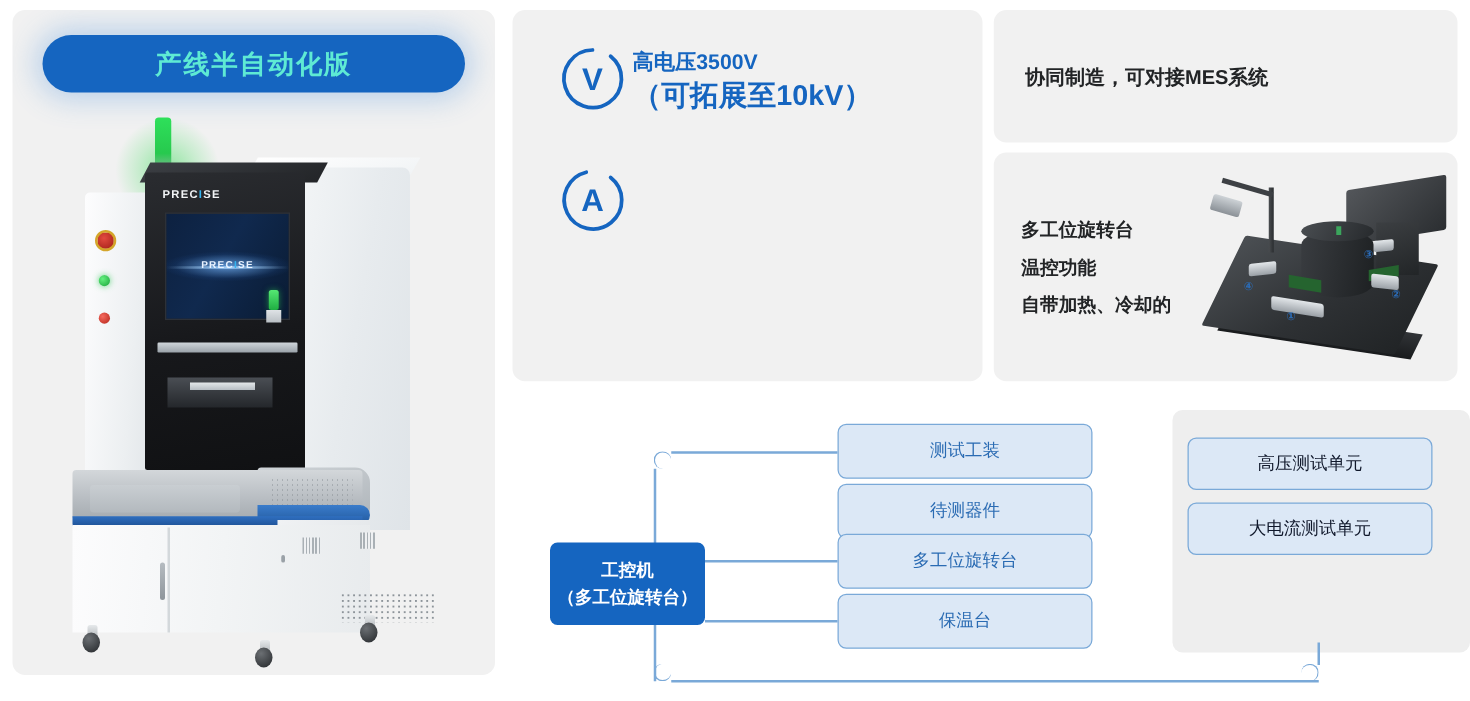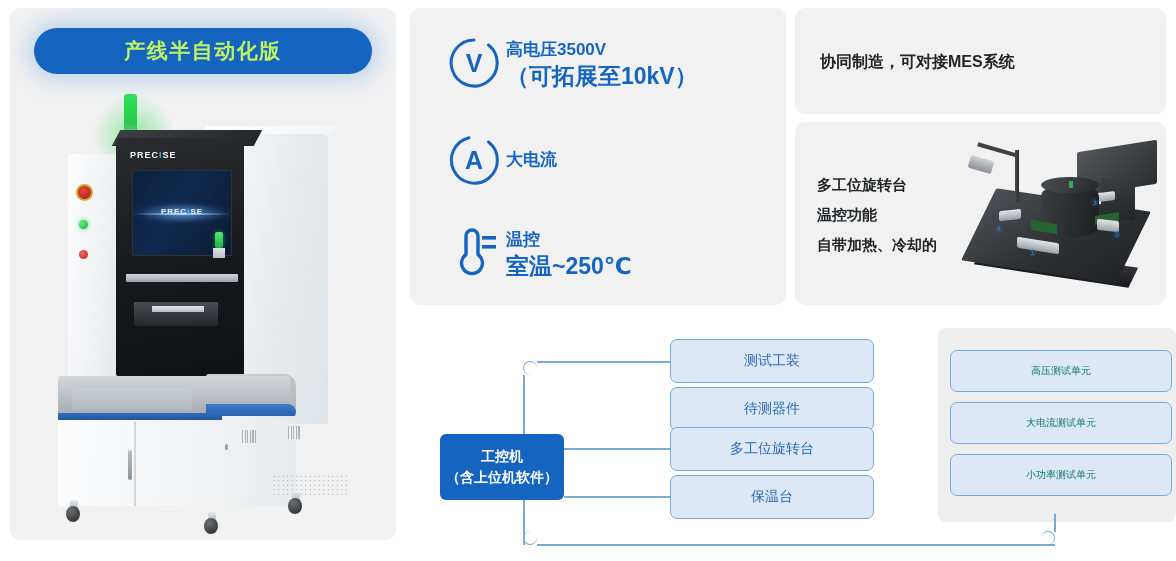--- a/index.html
+++ b/index.html
@@ -19,21 +19,21 @@
     overflow: hidden;
   }
   .title-pill {
     position: absolute; left: 24px; top: 20px;
     width: 338px; height: 46px;
     background: #1565c0; border-radius: 23px;
     display: flex; align-items: center; justify-content: center;
     box-shadow: 0 0 22px 6px rgba(66,140,220,0.30);
   }
   .title-pill span {
-    color: #bef264; font-size: 21px; font-weight: bold;
+    color: #5eead4; font-size: 21px; font-weight: bold;
     letter-spacing: 1.5px;
   }
 
   
   .machine { position: absolute; left: 0; top: 78px; width: 406px; height: 454px; }
 
   .tower-glow {
     position: absolute; left: 82px; top: 8px; width: 84px; height: 84px;
     background: radial-gradient(circle, rgba(60,220,90,0.55) 0%, rgba(60,220,90,0.22) 40%, rgba(60,220,90,0) 70%);
   }
@@ -291,24 +291,24 @@
     position: absolute; left: 250px; width: 204px; height: 44px;
     background: #dce8f6; border: 1.3px solid #7aa9d8; border-radius: 7px;
     display:flex; align-items:center; justify-content:center;
     color:#2a6bb3; font-size: 14px;
   }
   .unit-panel {
     position: absolute; left: 518px; top: 8px; width: 238px; height: 194px;
     background: #eeeeee; border-radius: 8px;
   }
   .unit-box {
-    position: absolute; left: 530px; width: 222px; height: 42px;
+    position: absolute; left: 530px; width: 196px; height: 42px;
     background: #dce8f6; border: 1.3px solid #7aa9d8; border-radius: 7px;
     display:flex; align-items:center; justify-content:center;
-    color:#0f766e; font-size: 10px;
+    color:#0f172a; font-size: 14px;
   }
   .wire { position: absolute; background: #7aa9d8; }
   .wire-v { width: 1.5px; }
   .wire-h { height: 1.5px; }
   .corner {
     position:absolute; border: 1.5px solid #7aa9d8; border-radius: 7px;
     width: 14px; height: 14px;
   }
 </style>
 </head>
@@ -396,37 +396,23 @@
     </div>
 
     <div class="spec-row" style="left:32px; top:125px;">
       <div class="sicon">
         <svg width="54" height="54" viewBox="0 0 54 54">
           <path d="M22 4.8 A23 23 0 1 0 41.5 9" fill="none" stroke="#1565c0" stroke-width="3" stroke-linecap="round"></path>
           <text x="27" y="36" text-anchor="middle" font-family="Liberation Sans, sans-serif" font-size="25" font-weight="bold" fill="#1565c0">A</text>
         </svg>
       </div>
       <div class="spec-text">
-        <div class="l1">大电流</div>
-      </div>
-    </div>
-
-    <div class="spec-row" style="left:32px; top:218px;">
-      <div class="sicon">
-        <svg width="54" height="54" viewBox="0 0 54 54">
-          <path d="M19 10 a6 6 0 0 1 12 0 v18.5 a10.5 10.5 0 1 1 -12 0 z" fill="none" stroke="#1565c0" stroke-width="3.4" stroke-linejoin="round"></path>
-          <rect x="35" y="10" width="14" height="3.6" fill="#1565c0"></rect>
-          <rect x="35" y="19" width="14" height="3.6" fill="#1565c0"></rect>
-        </svg>
-      </div>
-      <div class="spec-text">
-        <div class="l1">温控</div>
-        <div class="l2">室温~250℃</div>
-      </div>
-    </div>
+      </div>
+    </div>
+
   </div>
 
   <div class="mes-panel">
     <div class="mes-text">协同制造，可对接MES系统</div>
   </div>
 
   <div class="rot-panel">
     <div class="rot-text">
       <div>多工位旋转台</div>
       <div>温控功能</div>
@@ -471,26 +457,25 @@
     <div class="wire wire-h" style="left:117px; top:41px; width:133px;"></div>
     <div class="corner" style="left:103px; top:211px; border-right:none; border-top:none;"></div>
     <div class="wire wire-h" style="left:117px; top:224px; width:518px;"></div>
     <div class="corner" style="left:621px; top:211px; border-left:none; border-bottom:none;"></div>
     <div class="wire wire-v" style="left:634px; top:194px; height:18px;"></div>
     <div class="wire wire-h" style="left:144px; top:128px; width:106px;"></div>
     <div class="wire wire-h" style="left:144px; top:176px; width:106px;"></div>
 
     <div class="node-main">
       <div class="n1">工控机</div>
-      <div class="n2">（含上位机软件）</div>
+      <div class="n2">（多工位旋转台）</div>
     </div>
 
     <div class="leaf" style="top:19px;">测试工装</div>
     <div class="leaf" style="top:67px;">待测器件</div>
     <div class="leaf" style="top:107px;">多工位旋转台</div>
     <div class="leaf" style="top:155px;">保温台</div>
 
     <div class="unit-box" style="top:30px;">高压测试单元</div>
     <div class="unit-box" style="top:82px;">大电流测试单元</div>
-    <div class="unit-box" style="top:134px;">小功率测试单元</div>
   </div>
 
 </div>
 
 </body></html>

